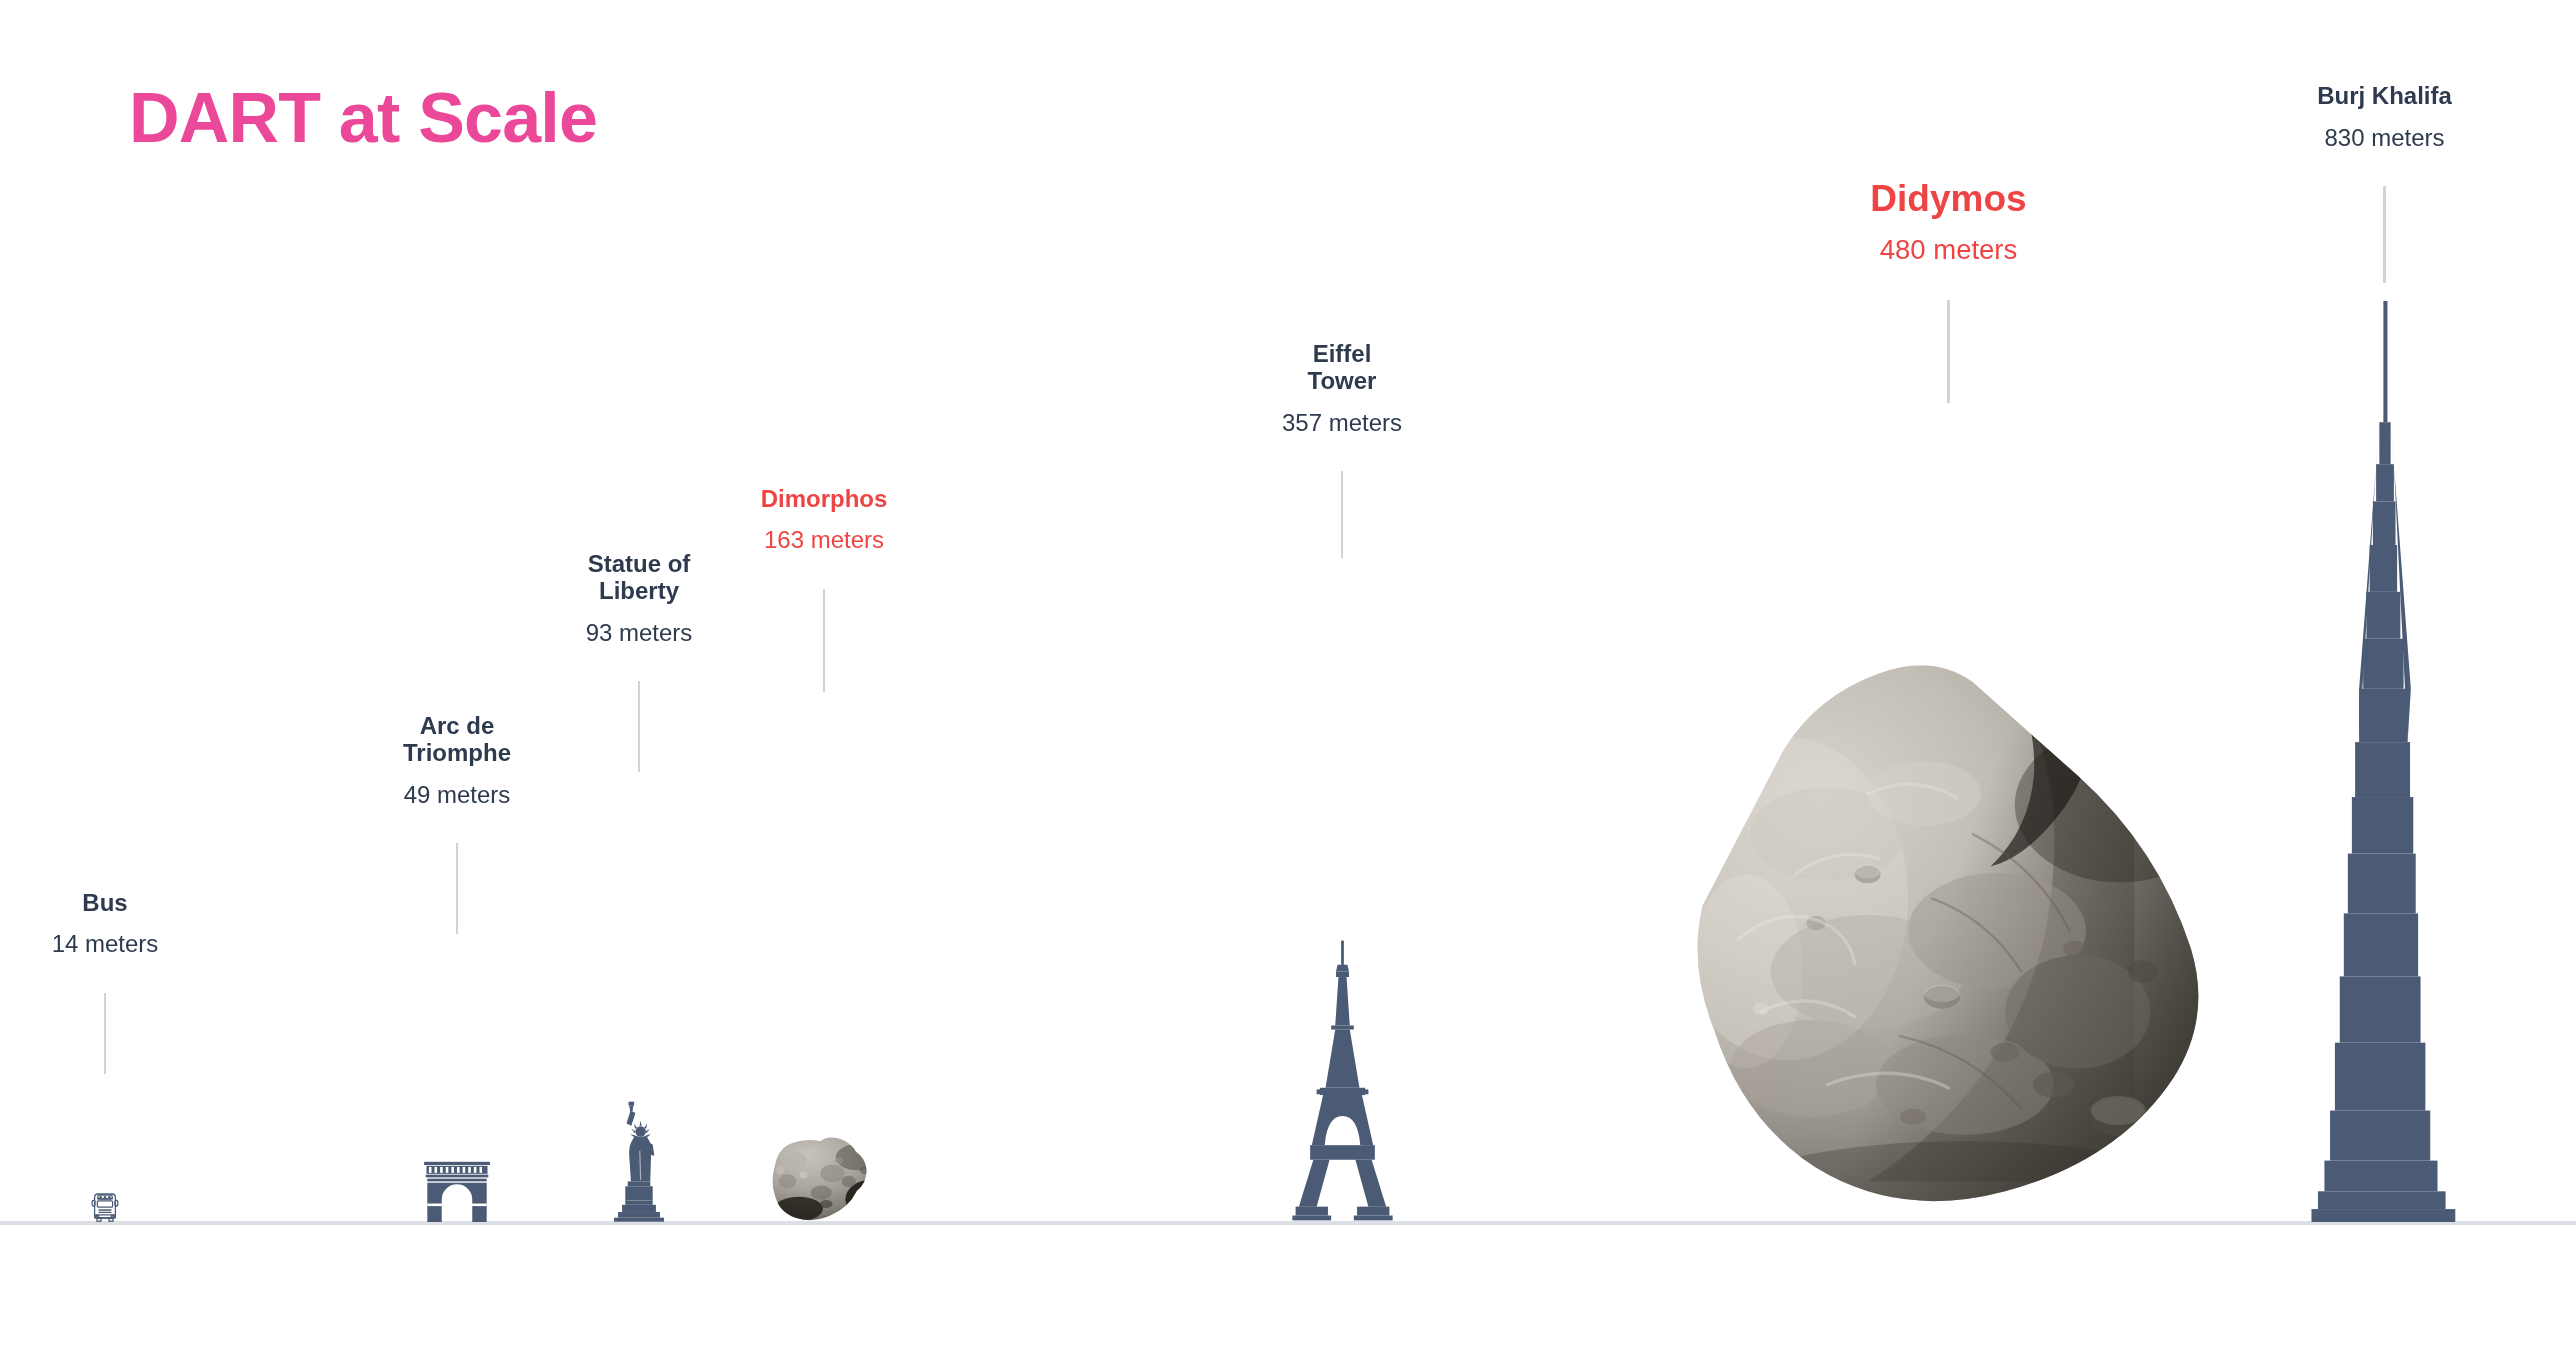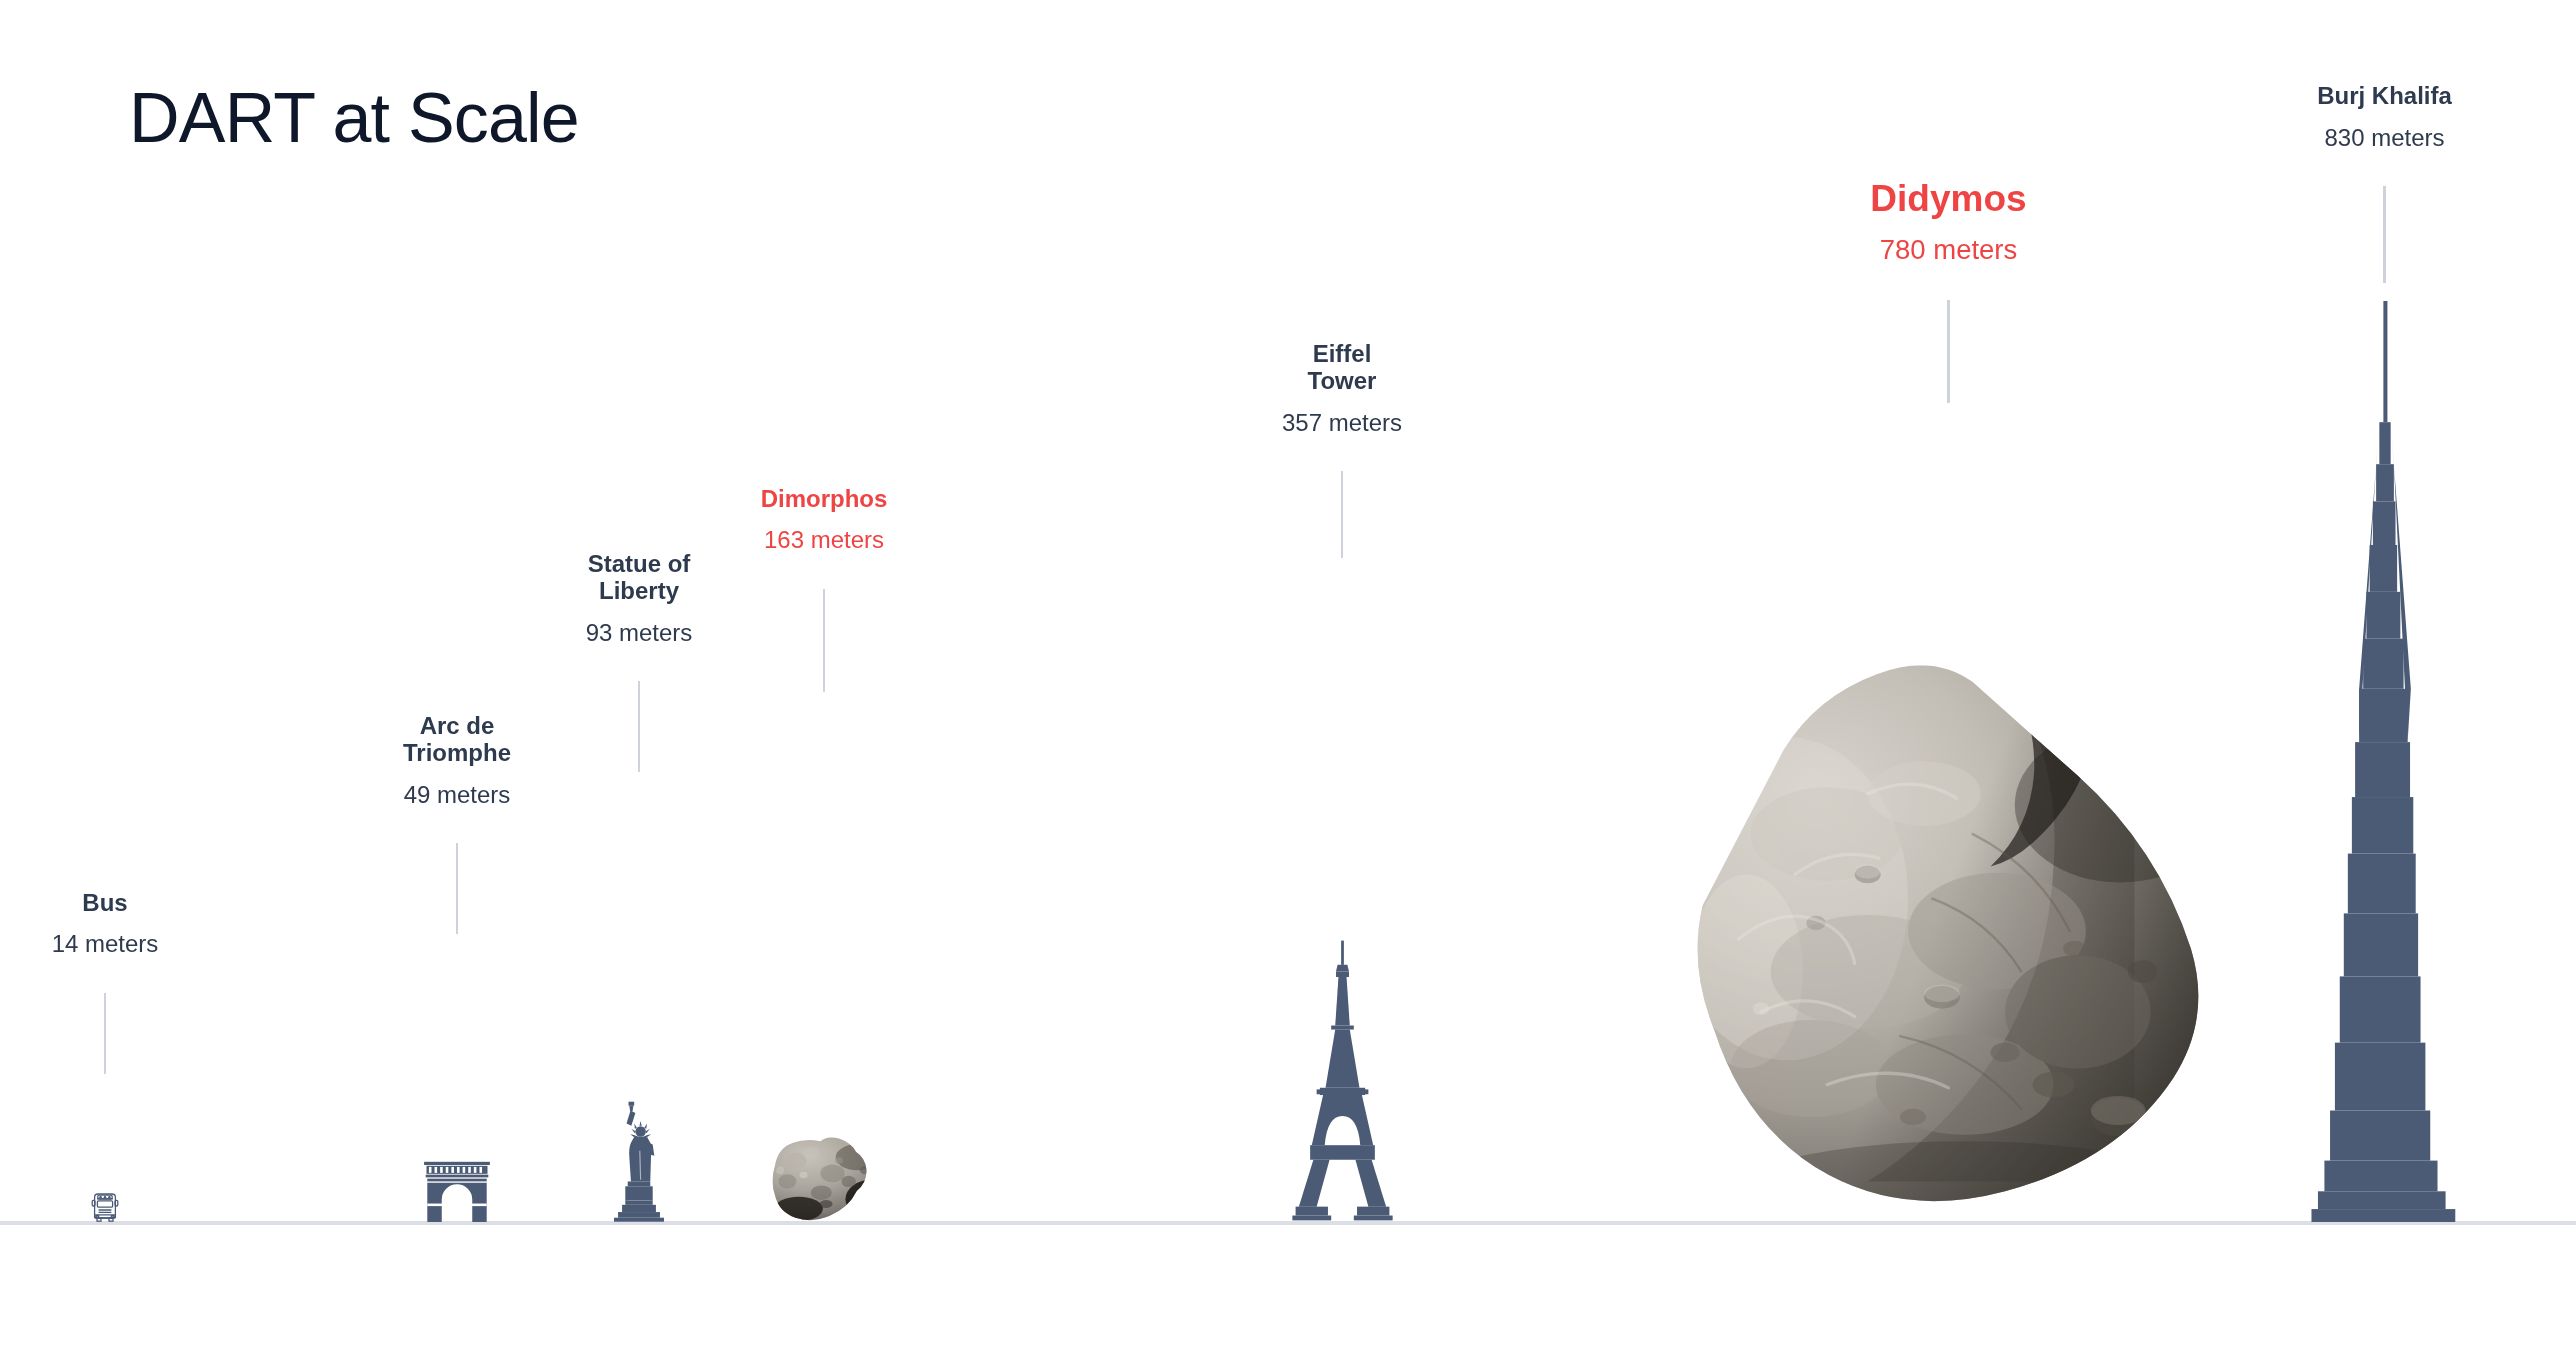--- a/index.html
+++ b/index.html
@@ -15,23 +15,23 @@
     background:#ffffff;
     overflow:hidden;
   }
 
   
   #title{
     position:absolute;
     left:129px;
     top:78px;
     font-size:70px;
-    font-weight:normal;
+    font-weight:bold;
     letter-spacing:-0.8px;
-    color:#0f172a;
+    color:#ec4899;
     white-space:nowrap;
   }
 
   
   #baseline{
     position:absolute;
     left:0;
     top:1221px;
     width:2576px;
     height:4px;
@@ -290,21 +290,21 @@
           <rect x="80" y="342" width="48" height="6"></rect>
         </g>
       </svg>
     </div>
   </div>
 
 
   <div class="item accent" style="left:1617px;width:663px;height:1059px;">
     <div class="label">
       <span class="name" style="font-size:37px;">Didymos</span>
-      <span class="meters" style="font-size:27.5px;">780 meters</span>
+      <span class="meters" style="font-size:27.5px;">480 meters</span>
     </div>
     <div class="leader" style="height:103px;"></div>
     <div class="spacer"></div>
     <div class="art">
       <svg width="647" height="590" viewBox="0 0 800 730">
         <defs>
           <radialGradient id="didyShade" cx="30%" cy="28%" r="92%">
             <stop offset="0%" stop-color="#d8d4cd"></stop>
             <stop offset="28%" stop-color="#c2bdb5"></stop>
             <stop offset="55%" stop-color="#a19c94"></stop>

